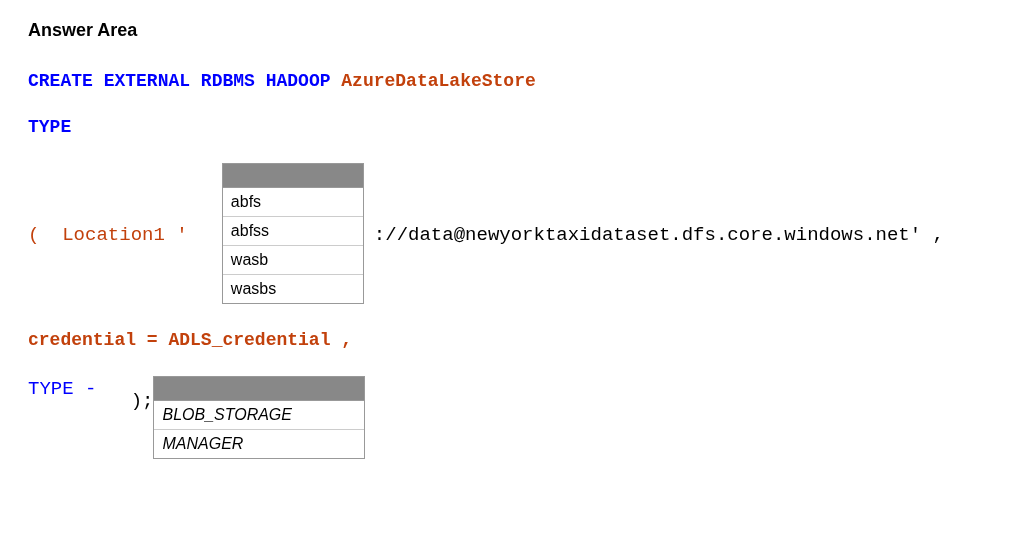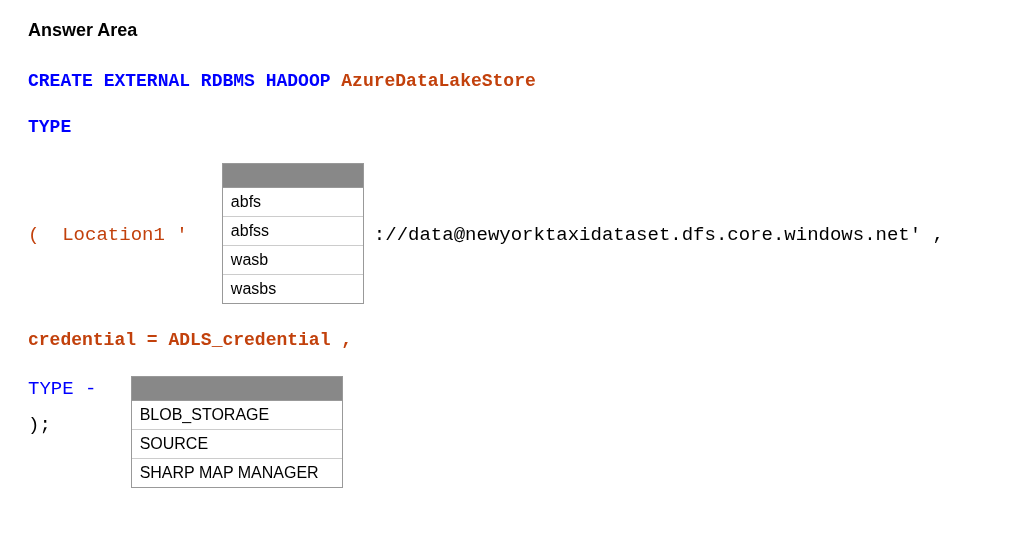--- a/index.html
+++ b/index.html
@@ -39,20 +39,21 @@
     }
     .dropdown {
       display: inline-block;
       vertical-align: top;
       border: 1px solid #999;
       background: #ffffff;
       min-width: 142px;
     }
     .dropdown-wide {
       min-width: 212px;
+      font-style: italic;
     }
     .dropdown-header {
       background: #888888;
       height: 24px;
       border-bottom: 1px solid #999;
     }
     .dropdown-item {
       padding: 2px 8px;
       border-bottom: 1px solid #ccc;
       font-family: Arial, Helvetica, sans-serif;
@@ -92,21 +93,21 @@
       white-space: pre;
     }
     .closing {
       font-family: 'Consolas', 'Courier New', monospace;
       font-size: 19px;
       color: #000000;
       margin-top: 14px;
     }
     .type-left-col {
       display: flex;
-      flex-direction: column;
+      flex-direction: row;
     }
   </style>
 </head>
 <body>
 
 <div class="header">Answer Area</div>
 
 <div class="code-line">
   <span class="kw-blue">CREATE</span>
   <span>&nbsp;</span>
@@ -140,16 +141,15 @@
 </div>
 
 <div class="type-row">
   <div class="type-left-col">
     <span class="type-prefix"><span class="kw-blue">TYPE -</span>   </span>
     <span class="closing">);</span>
   </div>
   <div class="dropdown dropdown-wide">
     <div class="dropdown-header"></div>
     <div class="dropdown-item">BLOB_STORAGE</div>
-    <div class="dropdown-item">SOURCE</div>
-    <div class="dropdown-item">SHARP MAP MANAGER</div>
+    <div class="dropdown-item">MANAGER</div>
   </div>
 </div>
 
 </body></html>

